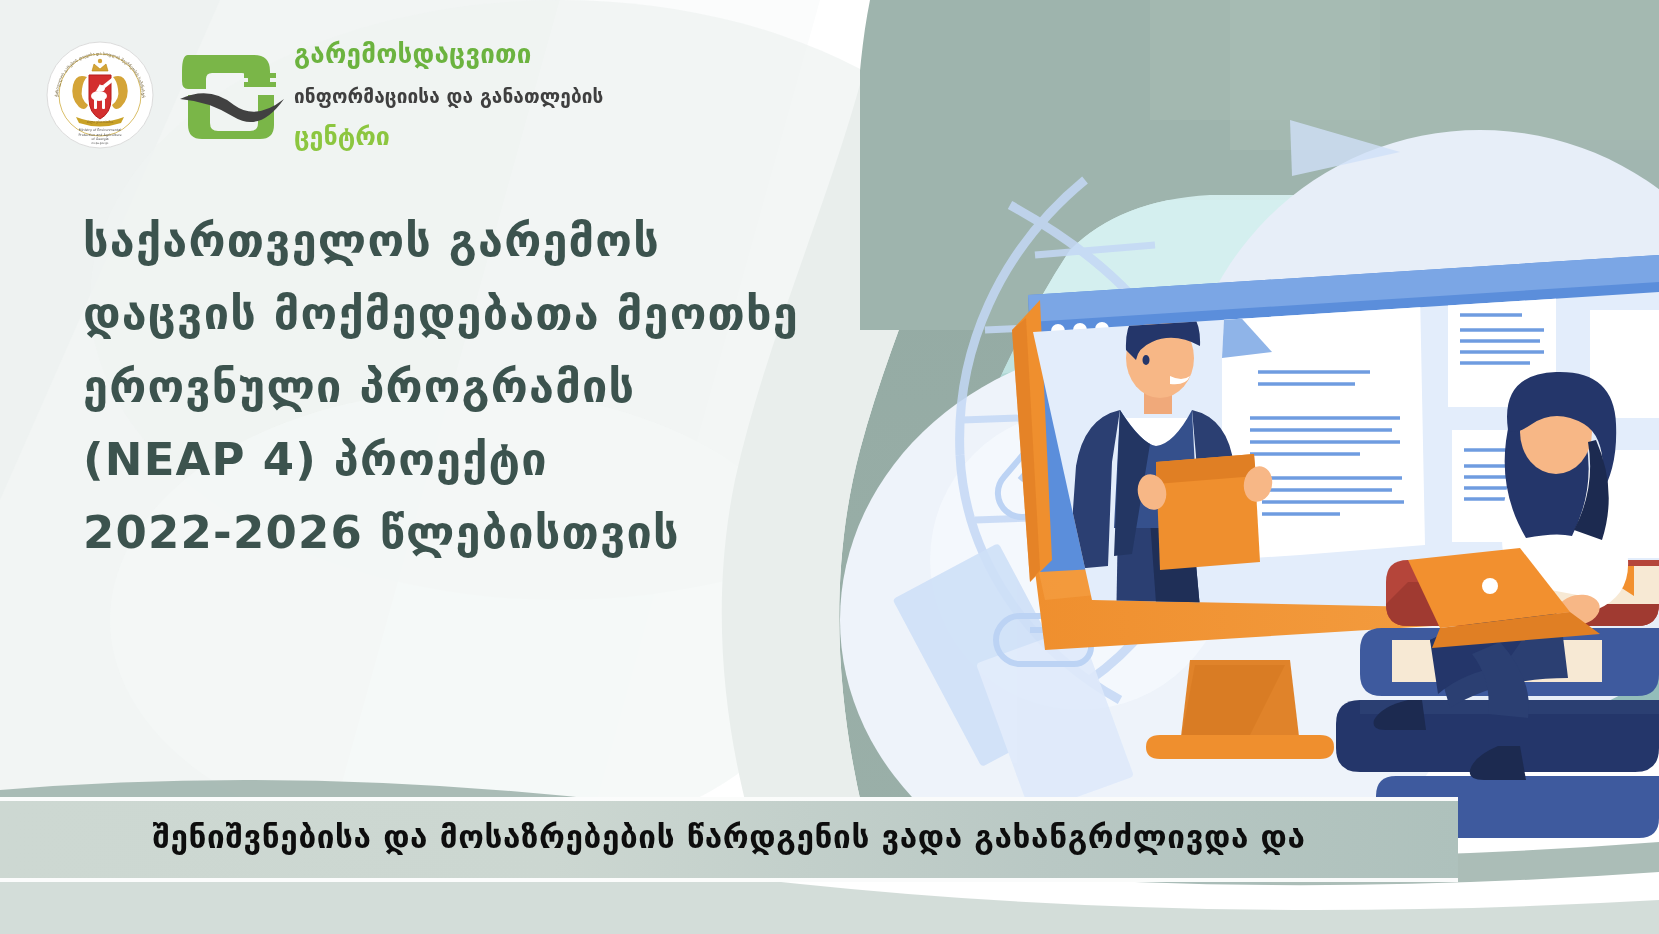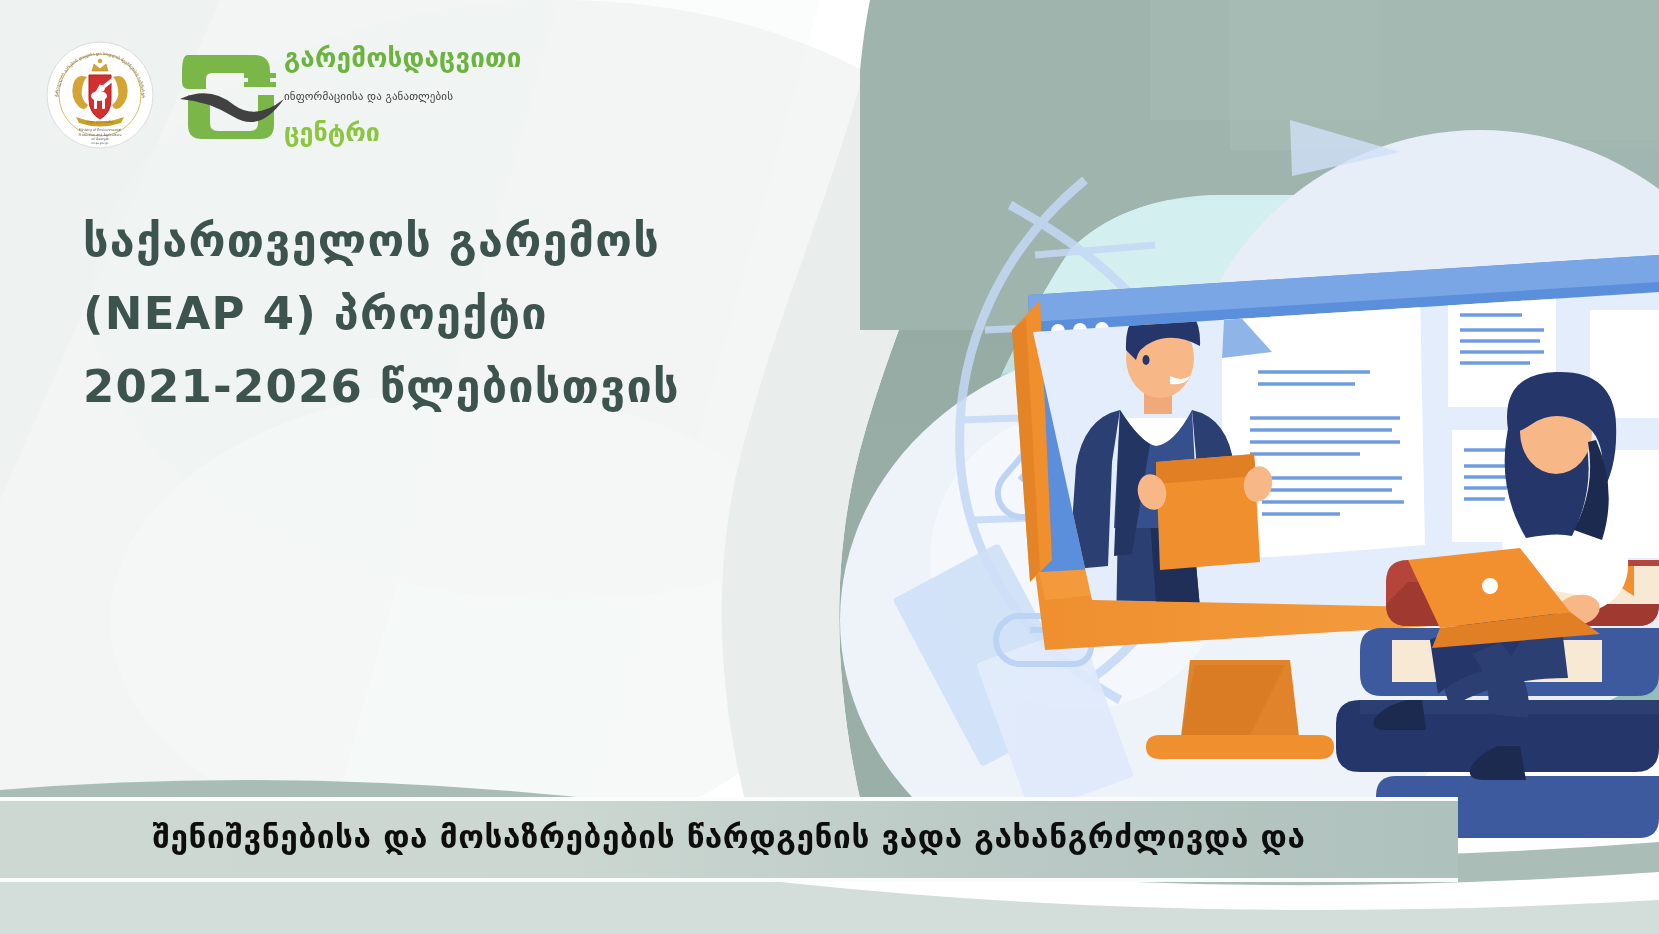--- a/index.html
+++ b/index.html
@@ -14,25 +14,25 @@
   .bg{position:absolute;inset:0;overflow:hidden;}
   .bg svg{position:absolute;top:0;left:0;}
 
   
   #logo-row{
     position:absolute;left:0;top:0;width:620px;height:190px;
     display:flex;align-items:center;gap:26px;padding-left:46px;box-sizing:border-box;
     z-index:40;
   }
   #ministry-emblem{width:108px;height:108px;flex:0 0 auto;position:relative;}
-  #eiec-logo{display:flex;align-items:center;flex:0 0 auto;}
+  #eiec-logo{display:flex;align-items:center;gap:10px;flex:0 0 auto;}
   #eiec-mark{width:104px;height:92px;flex:0 0 auto;}
   #eiec-words{display:flex;flex-direction:column;line-height:1.02;}
   .eiec-l1{font-size:26px;font-weight:bold;color:#6cb33f;letter-spacing:.2px;}
-  .eiec-l2{font-size:11px;font-weight:normal;color:#3f3f3f;letter-spacing:.1px;margin-top:20px;}
+  .eiec-l2{font-size:19px;font-weight:bold;color:#3f3f3f;letter-spacing:.1px;margin-top:20px;}
   .eiec-l3{font-size:25px;font-weight:bold;color:#8cc63f;margin-top:17px;}
 
   
   #headline{
     position:absolute;left:52px;top:205px;width:760px;z-index:40;
   }
   #headline .hl{
     color:#3c534e;font-weight:bold;font-size:45px;line-height:1.62;
     letter-spacing:1.2px;white-space:nowrap;margin-left:31px;
   }
@@ -369,21 +369,23 @@
       <div id="eiec-words">
         <span class="eiec-l1">გარემოსდაცვითი</span>
         <span class="eiec-l2">ინფორმაციისა და განათლების</span>
         <span class="eiec-l3">ცენტრი</span>
       </div>
     </div>
   </div>
 
   <div id="headline">
     <div class="hl">საქართველოს გარემოს</div>
+    <div class="hl">დაცვის მოქმედებათა მეოთხე</div>
+    <div class="hl">ეროვნული პროგრამის</div>
     <div class="hl">(NEAP 4) პროექტი</div>
-    <div class="hl">2021-2026 წლებისთვის</div>
+    <div class="hl">2022-2026 წლებისთვის</div>
   </div>
 
   <div id="bottom-banner">
     <div class="bl">შენიშვნებისა და მოსაზრებების წარდგენის ვადა გახანგრძლივდა და</div>
   </div>
 
 </div>
 
 </body></html>

